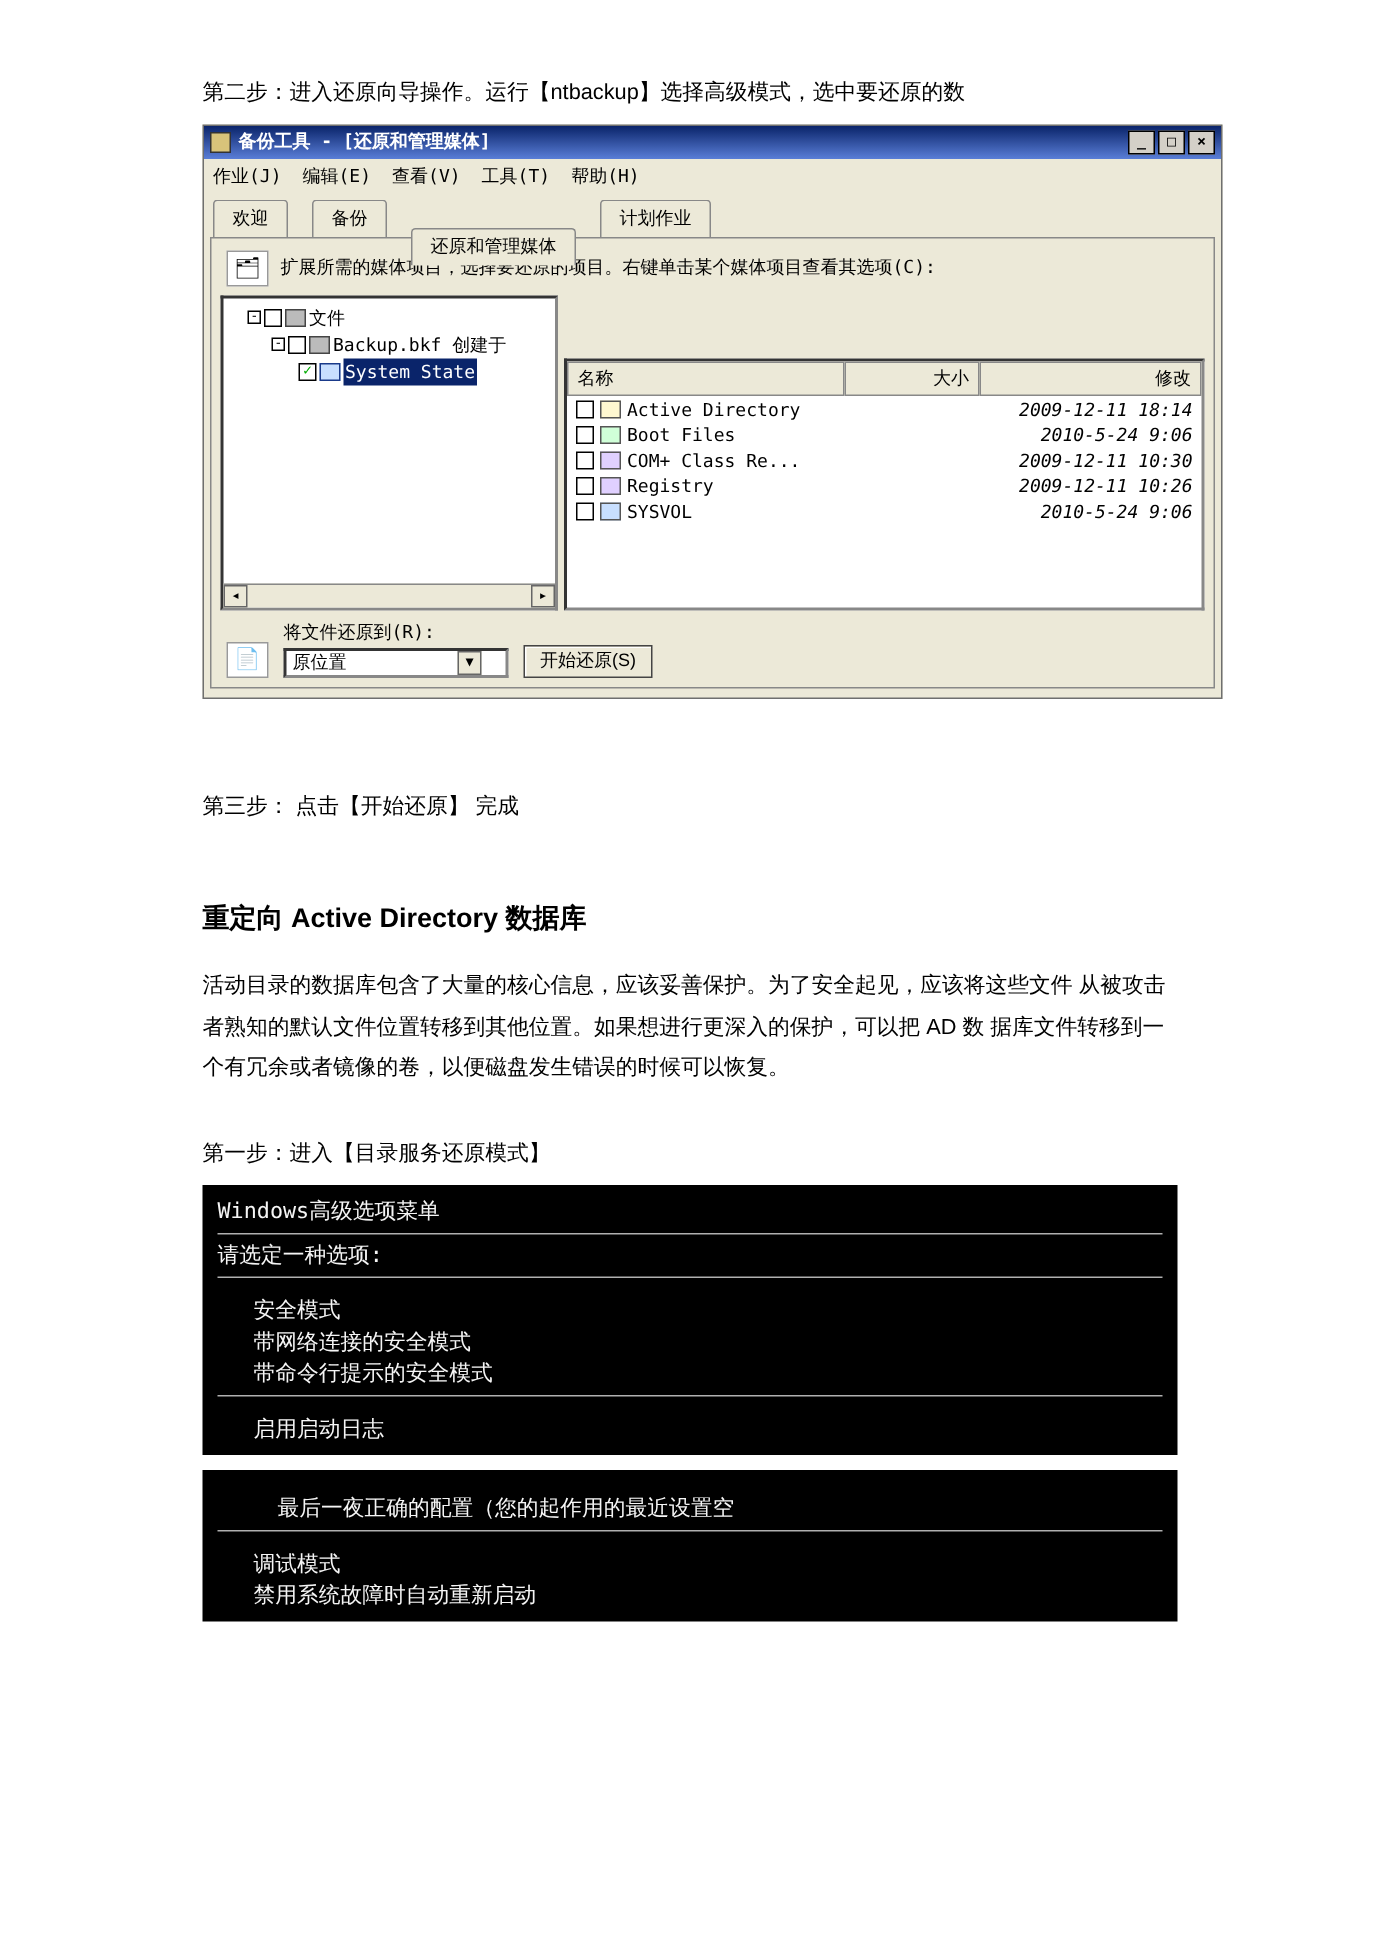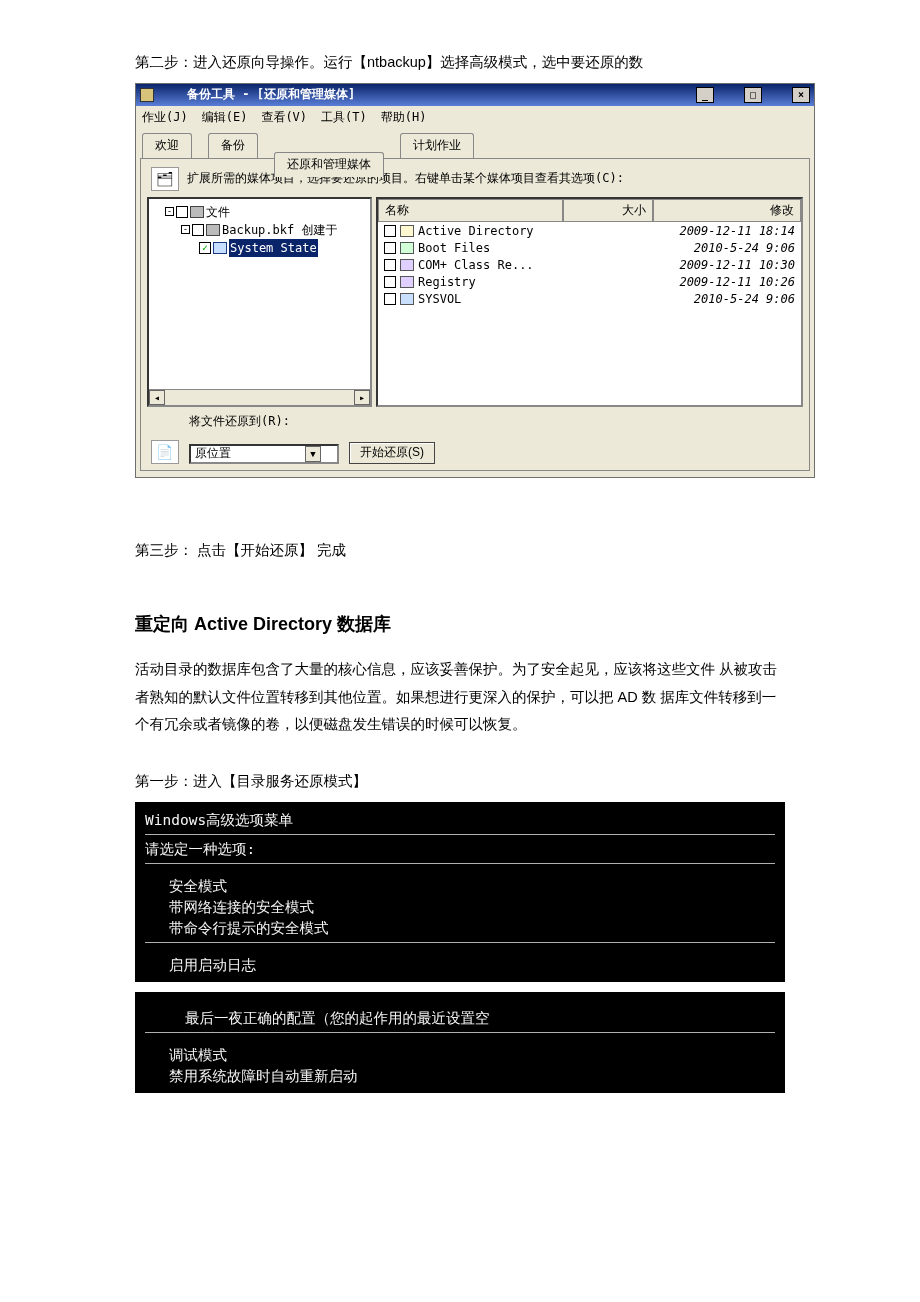--- a/index.html
+++ b/index.html
@@ -38,21 +38,20 @@
     font-size: 12px;
     color: #000;
   }
   .bk-titlebar {
     display: flex;
     background: linear-gradient(#0a246a, #5a7ed7);
     color: #fff;
     height: 22px;
     align-items: center;
     padding: 0 4px;
-    gap: 28px;
   }
   .bk-title-icon {
     width: 14px; height: 14px; background:#d8c37a; margin-right:5px;
     border:1px solid #333;
   }
   .bk-title-text { flex:1; font-weight:bold; font-size:12px; }
   .bk-winbtn { width:18px;height:16px;background:#d4d0c8;border:1px solid #000;margin-left:2px;
                display:flex;align-items:center;justify-content:center;font-size:10px;font-weight:bold;color:#000;}
   .bk-menu { background:#ece9d8; padding:3px 6px; display:flex; gap:14px; font-size:12px; }
   .bk-tabbar { padding:4px 6px 0 6px; display:flex; align-items:center; gap:14px; }
@@ -81,41 +80,41 @@
          align-items:center;justify-content:center;font-size:10px;background:#fff; }
   .chk.checked::after{content:"✓";color:#0a0;font-weight:bold;font-size:10px;}
   .node-icon { width:14px;height:12px;background:#e7e09a;border:1px solid #666;display:inline-block; }
   .node-icon.tape { background:#bbb; border:1px solid #444; }
   .node-icon.sys { background:#c8dfff; border:1px solid #1a3a8a; }
   .selected-node { background:#0a246a;color:#fff;padding:0 1px; }
   .bk-tree-scroll { position:absolute;bottom:0;left:0;right:0;height:16px;
                     background:#ece9d8;border-top:1px solid #888;display:flex;justify-content:space-between; }
   .sc-btn{width:16px;height:15px;background:#ece9d8;border:1px solid #666;display:flex;
           align-items:center;justify-content:center;font-size:10px;}
-  .bk-list-pane { flex:1; background:#fff; border:2px inset #888; font-family:"SimSun",monospace; }
+  .bk-list-pane { flex:1; background:#fff; border:2px inset #888; font-family:"SimSun",monospace;margin-top:42px; }
   .bk-list-head { display:flex; }
   .bk-col { border:1px solid #888; background:#ece9d8; padding:2px 6px; font-size:12px; }
   .bk-col-name { flex:1.2; }
   .bk-col-size { width:90px; text-align:right; }
   .bk-col-mod { width:148px; text-align:right; }
   .bk-list-body .bk-row { display:flex; padding:2px 6px 1px 6px; align-items:center; gap:4px; }
   .bk-row .cell-name { flex:1.2; display:flex;align-items:center;gap:4px; }
   .bk-row .cell-size { width:90px; }
   .bk-row .cell-mod  { width:148px; text-align:right;font-style:italic; }
   .li-icon { width:14px;height:12px;display:inline-block;border:1px solid #555; }
   .li-icon.ad { background:#fff8d0; }
   .li-icon.bf { background:#d0ffd8; }
   .li-icon.com { background:#e0d0ff; }
   .li-icon.reg { background:#e0d0ff; }
   .li-icon.sys { background:#c8dfff; }
 
   .bk-footer { display:flex; align-items:flex-end; gap:10px; padding:2px 4px 0 4px; margin-top:4px; }
   .bk-foot-icon { width:28px;height:24px;background:#fff;border:1px solid #999;
                   display:flex;align-items:center;justify-content:center;font-size:14px; }
-  .bk-foot-col { display:flex; flex-direction:column; gap:14px; }
+  .bk-foot-col { display:flex; flex-direction:column; gap:2px; }
   .bk-foot-label { font-size:12px; }
   .bk-combo { width:150px;height:20px;background:#fff;border:2px inset #888;
               display:flex;align-items:center;justify-content:space-between;padding:0 16px 0 4px;font-size:12px; }
   .bk-combo .dd { width:16px;height:16px;background:#ece9d8;border:1px solid #666;
                   display:flex;align-items:center;justify-content:center;font-size:9px;}
   .bk-foot-mid { flex:1; text-align:center; font-size:12px; line-height:16px;padding-bottom:2px; }
   .bk-foot-btn { height:22px;padding:0 10px;border:1px solid #444;background:#ece9d8;font-size:12px;
                  box-shadow:1px 1px 0 #fff inset; }
 
   

